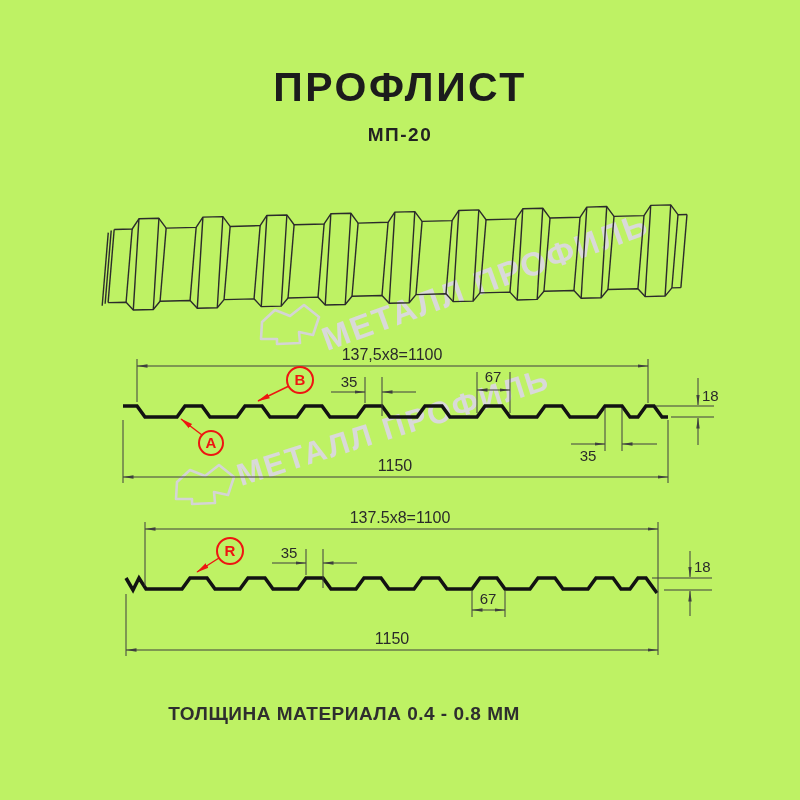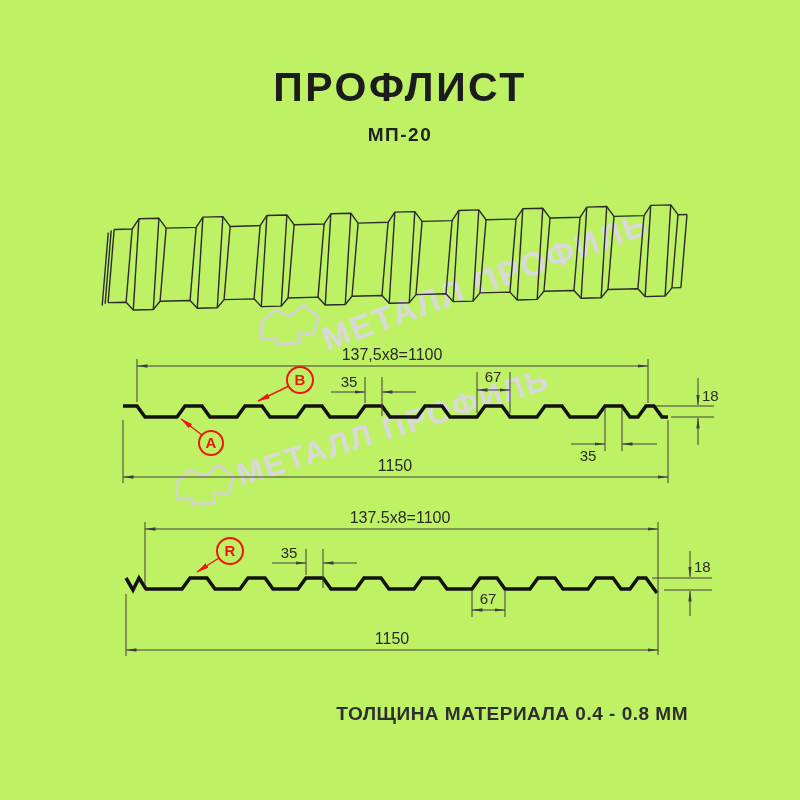--- a/index.html
+++ b/index.html
@@ -2,21 +2,21 @@
 <html><head>
 <meta charset="utf-8">
 <style>
   html,body{margin:0;padding:0;background:#ffffff;}
   .page{position:relative;width:800px;height:800px;background:#bef264;overflow:hidden;
         font-family:"Liberation Sans", sans-serif;}
   .title{position:absolute;top:64px;left:0;width:800px;text-align:center;
          font-size:41px;font-weight:800;letter-spacing:2.5px;color:#1c1c1c;}
   .subtitle{position:absolute;top:124px;left:0;width:800px;text-align:center;
          font-size:19px;font-weight:600;letter-spacing:1.5px;color:#222;}
-  .footer{position:absolute;top:703px;left:0;width:688px;text-align:right;
+  .footer{position:absolute;top:703px;left:0;width:688px;text-align:center;
          font-size:19px;font-weight:700;letter-spacing:.5px;color:#2e2e2e;}
   svg{position:absolute;left:0;overflow:visible;}
   #wm{top:0;z-index:0;}
   #sheet3d{top:195px;z-index:2;}
   #d1{top:336px;z-index:2;}
   #d2{top:505px;z-index:2;}
   .prof{fill:none;stroke:#121212;stroke-width:3.5;stroke-linejoin:miter;}
   .dl{stroke:#3f3f3f;stroke-width:1;fill:none;}
   .dt{fill:#2a2a2a;font-size:15px;font-family:"Liberation Sans",sans-serif;}
   .big{font-size:16px;}

